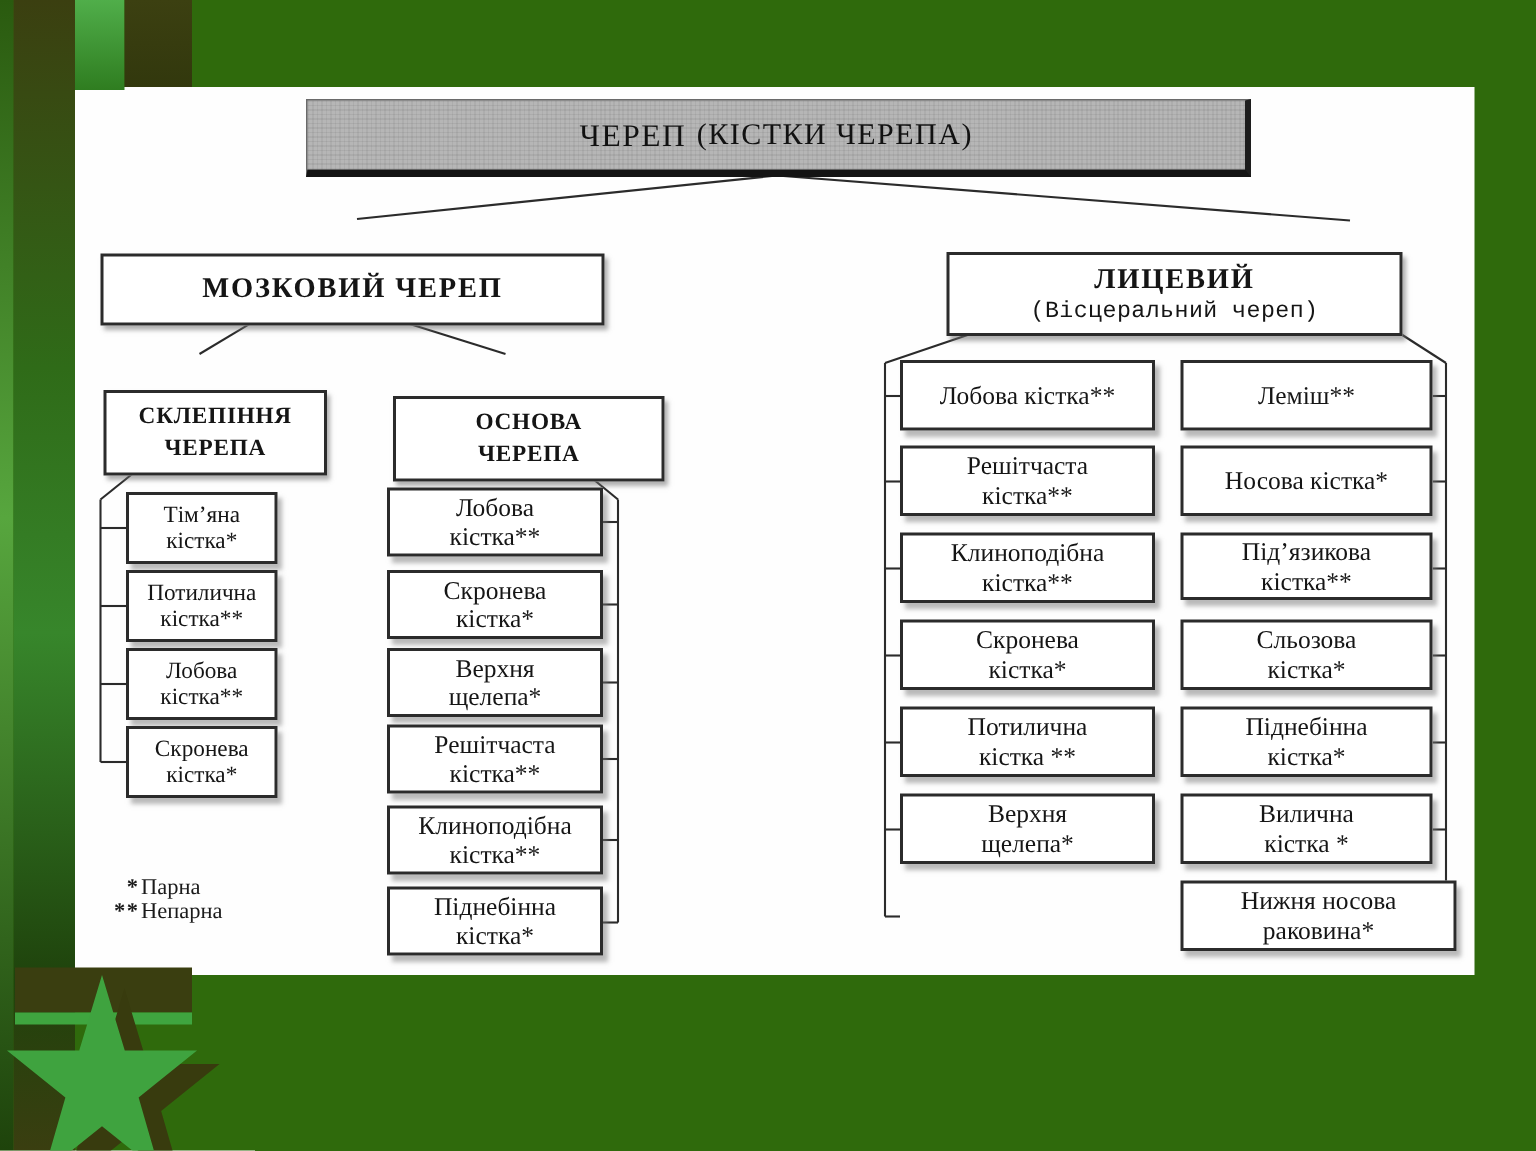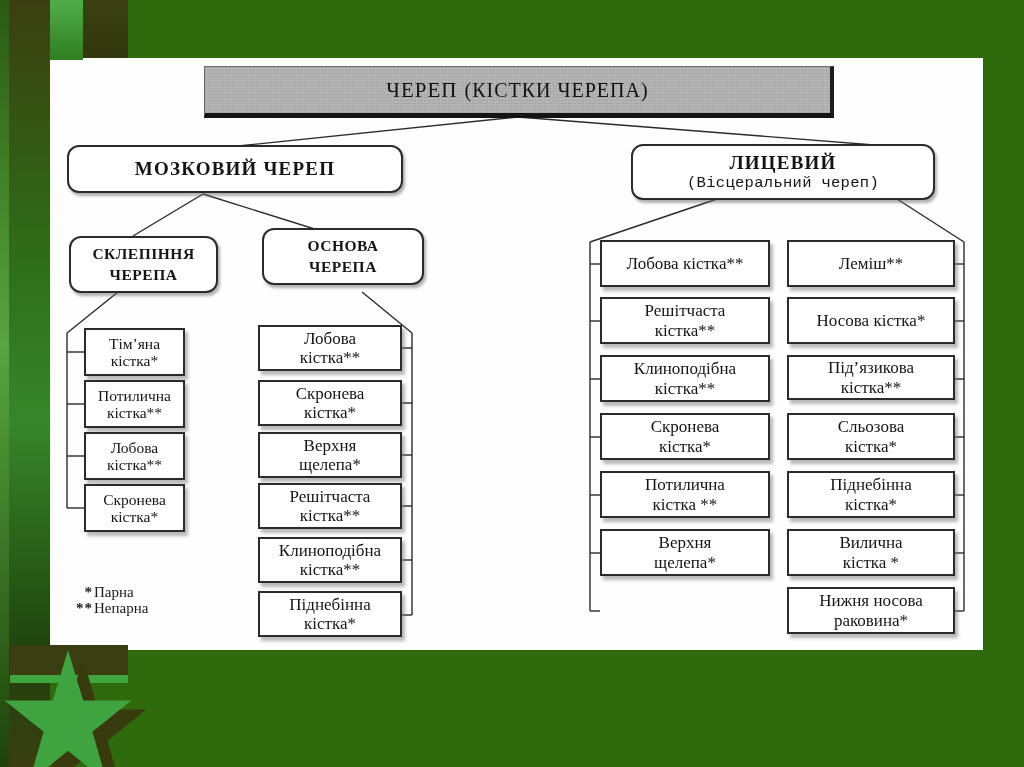--- a/index.html
+++ b/index.html
@@ -24,21 +24,21 @@
   .star-shadow { left:17px; top:659px; background:#383B0E; }
   .star-front  { left:2px;  top:650px; background:#3FA33F; }
 
   
   .connectors { position:absolute; left:0; top:0; width:1024px; height:767px; z-index:4; pointer-events:none; }
   .connectors line { stroke:#2B2B2B; stroke-width:1.4; }
 
   
   .node { position:absolute; background:#FFFFFF; border:2px solid #2B2B2B; color:#151515; z-index:5;
     display:flex; flex-direction:column; align-items:center; justify-content:center; text-align:center; }
-  .rounded { border-radius:12px; box-shadow:2px 3px 3px rgba(110,110,110,.55); }
+  .rounded { border-radius:0; box-shadow:2px 3px 3px rgba(110,110,110,.55);margin-top:24px; }
   .item { border-width:2px; box-shadow:3px 4px 3px rgba(118,118,118,.5); font-size:17px; line-height:1.13; white-space:pre-line; }
   .vault-item { font-size:15.5px; }
 
   .header-bar { position:absolute; left:204px; top:66px; width:630px; height:52px; z-index:5;
     background:
       repeating-linear-gradient(0deg, rgba(0,0,0,.06) 0 1px, transparent 1px 3px),
       repeating-linear-gradient(90deg, rgba(0,0,0,.05) 0 1px, transparent 1px 3px),
       #B6B6B6;
     border:1px solid #6A6A6A; border-right:4px solid #1D1D1D; border-bottom:5px solid #141414;
     display:flex; align-items:center; justify-content:center; gap:7px; color:#111; }
@@ -119,21 +119,21 @@
 
   <div class="node rounded" style="left:631px; top:144px; width:304px; height:56px;">
     <span class="bold-label">ЛИЦЕВИЙ</span>
     <span class="sub-label">(Вісцеральний череп)</span>
   </div>
 
   <div class="node rounded" style="left:69px; top:236px; width:149px; height:57px;">
     <span class="small-bold">СКЛЕПІННЯ
 ЧЕРЕПА</span>
   </div>
-  <div class="node rounded" style="left:262px; top:228px; width:162px; height:57px;font-family:Liberation Serif, serif;">
+  <div class="node rounded" style="left:262px; top:240px; width:181px; height:57px;font-family:Liberation Serif, serif;">
     <span class="small-bold">ОСНОВА
 ЧЕРЕПА</span>
   </div>
 
   <div class="node item vault-item" style="left:84px; top:328px; width:101px; height:48px;">Тім’яна
 кістка*</div>
   <div class="node item vault-item" style="left:84px; top:380px; width:101px; height:48px;">Потилична
 кістка**</div>
   <div class="node item vault-item" style="left:84px; top:432px; width:101px; height:48px;">Лобова
 кістка**</div>
@@ -168,21 +168,21 @@
   <div class="node item" style="left:787px; top:240px; width:168px; height:47px;">Леміш**</div>
   <div class="node item" style="left:787px; top:297px; width:168px; height:47px;">Носова кістка*</div>
   <div class="node item" style="left:787px; top:355px; width:168px; height:45px;">Під’язикова
 кістка**</div>
   <div class="node item" style="left:787px; top:413px; width:168px; height:47px;">Сльозова
 кістка*</div>
   <div class="node item" style="left:787px; top:471px; width:168px; height:47px;">Піднебінна
 кістка*</div>
   <div class="node item" style="left:787px; top:529px; width:168px; height:47px;">Вилична
 кістка *</div>
-  <div class="node item" style="left:787px; top:587px; width:168px; height:47px;">Нижня носова
+  <div class="node item" style="left:787px; top:587px; width:184px; height:47px;">Нижня носова
 раковина*</div>
 
   <div class="legend">
     <div class="legend-row">
       <span class="legend-marker">*</span>
       <span>Парна</span>
     </div>
     <div class="legend-row">
       <span class="legend-marker">**</span>
       <span>Непарна</span>

